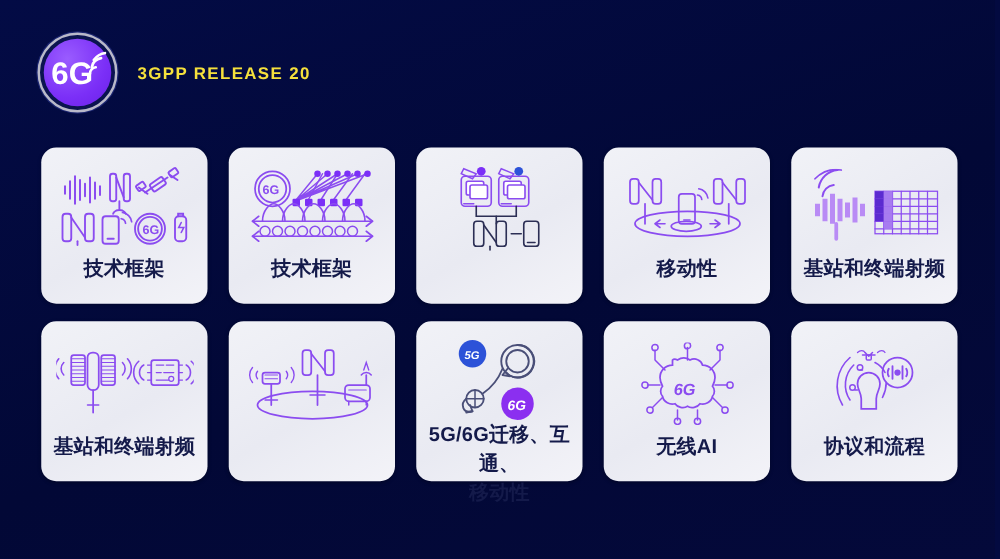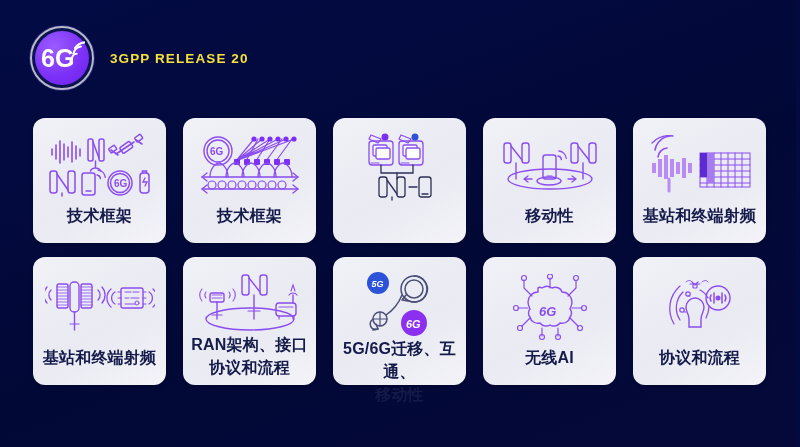--- a/index.html
+++ b/index.html
@@ -376,22 +376,20 @@
           <g>
             <rect x="80" y="32" width="20" height="13" rx="3"></rect>
             <path d="M83 45v3M97 45v3" stroke-width="1.2"></path>
             <path d="M83 36h14" stroke-width="0.9"></path>
             <path d="M97 32v-8"></path>
             <path d="M93 24a5 5 0 0 1 8 0" stroke-width="1.2"></path>
             <path d="M95 20l2-6 2 6" stroke-width="1.1"></path>
           </g>
         </svg>
       </div>
-      <div class="card-label">RAN架构、接口
-协议和流程</div>
     </div>
 
     <div class="card">
       <div class="card-icon">
         <svg width="76" height="66" viewBox="0 0 76 66" fill="none" stroke="#4a4f78" stroke-width="1.5" stroke-linecap="round">
           <circle cx="16" cy="12" r="11" fill="#2c52d8" stroke="none"></circle>
           <text x="9.5" y="16" font-family="Liberation Sans, sans-serif" font-size="9" font-weight="bold" fill="#ffffff" stroke="none">5G</text>
           <circle cx="52" cy="52" r="13" fill="#8b2ff0" stroke="none"></circle>
           <text x="44" y="57" font-family="Liberation Sans, sans-serif" font-size="11" font-weight="bold" fill="#ffffff" stroke="none">6G</text>
           <circle cx="52" cy="18" r="13"></circle>

